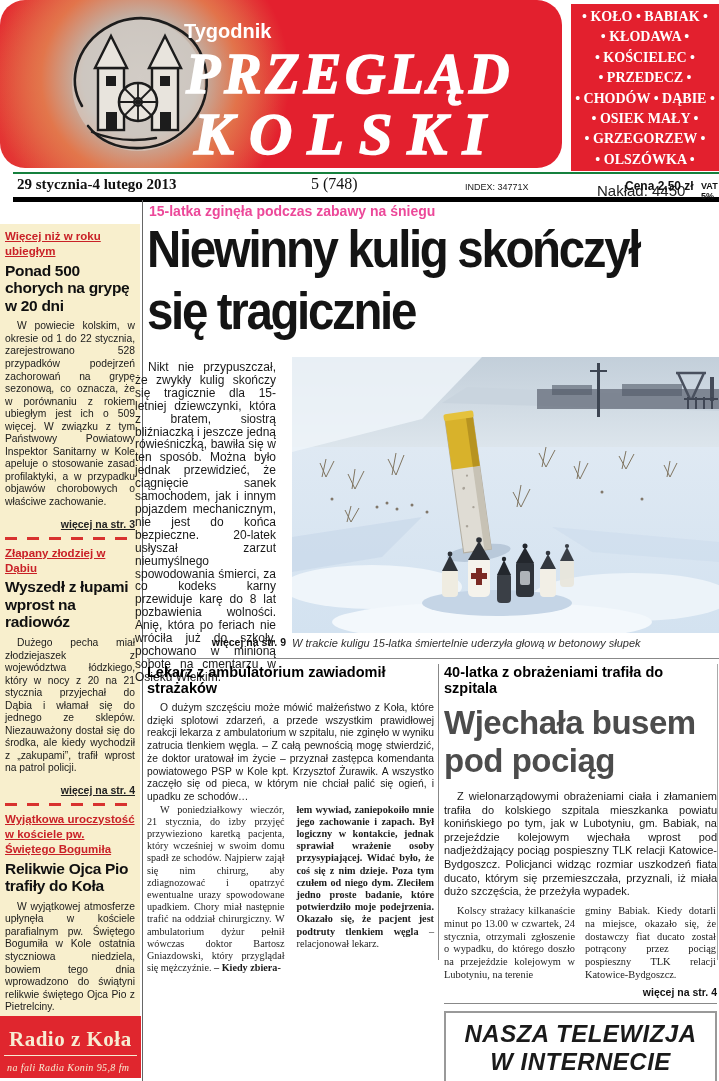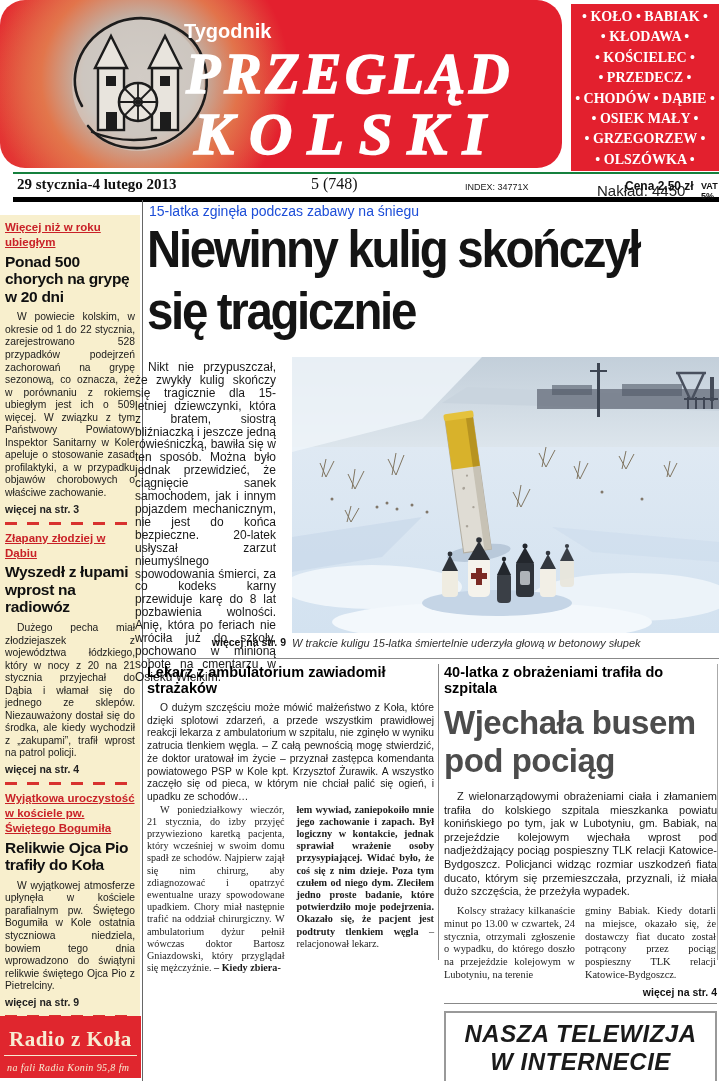--- a/index.html
+++ b/index.html
@@ -27,36 +27,36 @@
             border-top:2px solid #15803d;border-bottom:5px solid #000;background:#fff;}
   .dl-date{position:absolute;left:4px;top:2px;font-family:"Liberation Serif",serif;font-weight:bold;font-size:15px;}
   .dl-issue{position:absolute;left:298px;top:1px;font-family:"Liberation Serif",serif;font-size:16px;}
   .dl-index{position:absolute;left:452px;top:8px;font-size:9px;color:#222;}
   .dl-naklad{position:absolute;left:549px;top:8px;font-size:15px;color:#222;padding-left:35px;}
   .dl-price{position:absolute;left:612px;top:5px;font-size:12px;font-weight:bold;}
   .dl-vat{position:absolute;left:688px;top:7px;font-size:9px;font-weight:bold;}
 
   
   .v-div{position:absolute;left:142px;top:200px;width:1px;height:881px;background:#666;}
-  .sidebar{position:absolute;left:0;top:215px;width:140px;height:806px;background:#f8efcd;
+  .sidebar{position:absolute;left:0;top:224px;width:140px;height:806px;background:#f8efcd;
            padding:5px 5px;box-sizing:border-box;overflow:hidden;}
   .kicker-red{color:#c92127;font-size:11.5px;font-weight:bold;line-height:1.3;
               text-decoration:underline;margin-bottom:2px;}
   .b-head{font-size:15.5px;line-height:1.13;font-weight:bold;color:#101010;margin:3px 0 6px;letter-spacing:-0.3px;}
   .b-body{font-size:10.3px;line-height:1.22;text-align:justify;color:#1a1a1a;text-indent:12px;}
-  .b-more{font-size:10.5px;font-weight:bold;margin-top:3px;color:#222;}
+  .b-more{font-size:10.5px;font-weight:bold;text-align:right;margin-top:9px;color:#222;text-decoration:underline;}
   .dash-sep{height:3px;margin:7px 0 6px;background:repeating-linear-gradient(90deg,#d8322f 0 12px,transparent 12px 22px);}
 
   .radio-ad{position:absolute;left:0;top:1016px;width:141px;height:62px;background:#e0262e;color:#f7ecd2;box-sizing:border-box;}
   .radio-title{font-family:"Liberation Serif",serif;font-weight:bold;font-size:21px;
                padding:11px 5px 3px;margin:0 4px;border-bottom:1px solid #f7ecd2;letter-spacing:0.5px;}
   .radio-sub{font-family:"Liberation Serif",serif;font-style:italic;font-size:10px;padding:6px 7px;letter-spacing:0.4px;}
 
   
-  .m-kicker{position:absolute;left:149px;top:203px;font-size:14px;font-weight:normal;color:#1d4ed8;}
+  .m-kicker{position:absolute;left:149px;top:203px;font-size:14px;font-weight:bold;color:#ec4899;}
   .m-h1{position:absolute;left:147px;top:219px;width:610px;font-size:51px;line-height:62px;
         font-weight:bold;letter-spacing:-2.5px;color:#141414;white-space:pre-line;
         transform:scaleX(0.93);transform-origin:0 0;}
   .m-col{position:absolute;left:135px;top:361px;width:141px;height:272px;
          font-size:12px;line-height:12.9px;text-align:justify;text-indent:13px;color:#191919;}
   .m-more{position:absolute;left:147px;top:636px;width:139px;text-align:right;font-size:10.5px;font-weight:bold;}
   .photo{position:absolute;left:292px;top:357px;width:427px;height:276px;}
   .caption{position:absolute;left:292px;top:637px;width:427px;font-style:italic;font-size:11px;color:#333;}
   .hr1{position:absolute;left:147px;top:658px;width:572px;height:1px;background:#888;}
 

